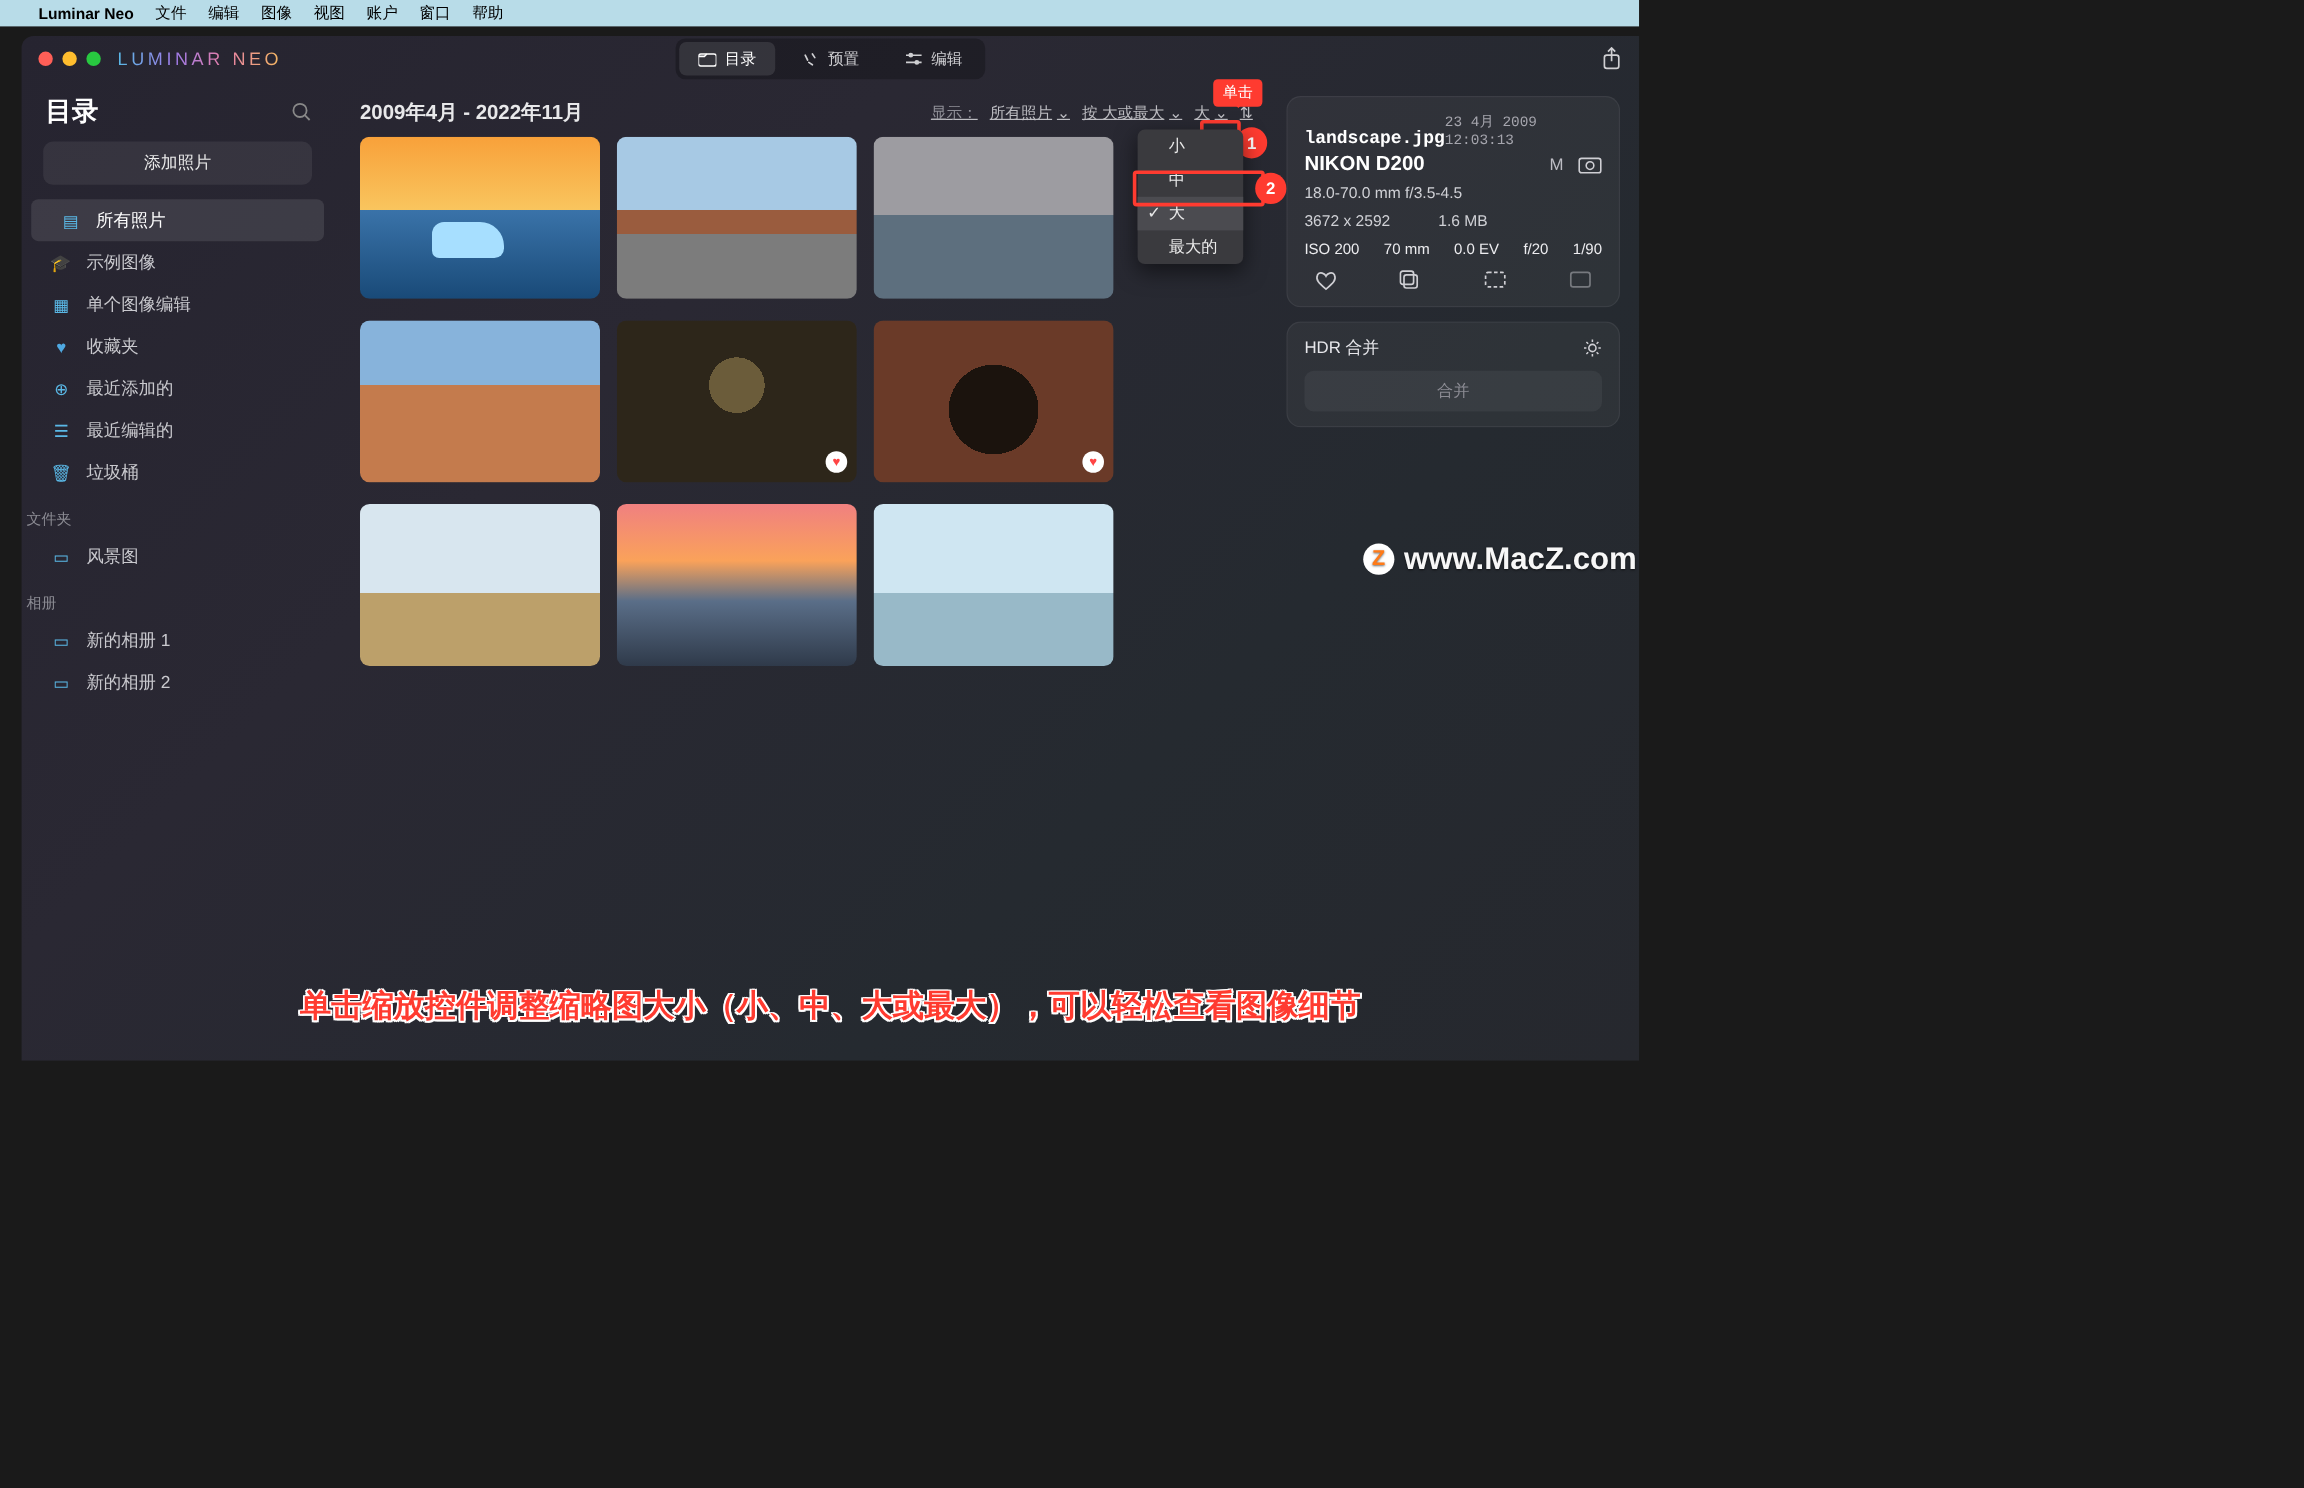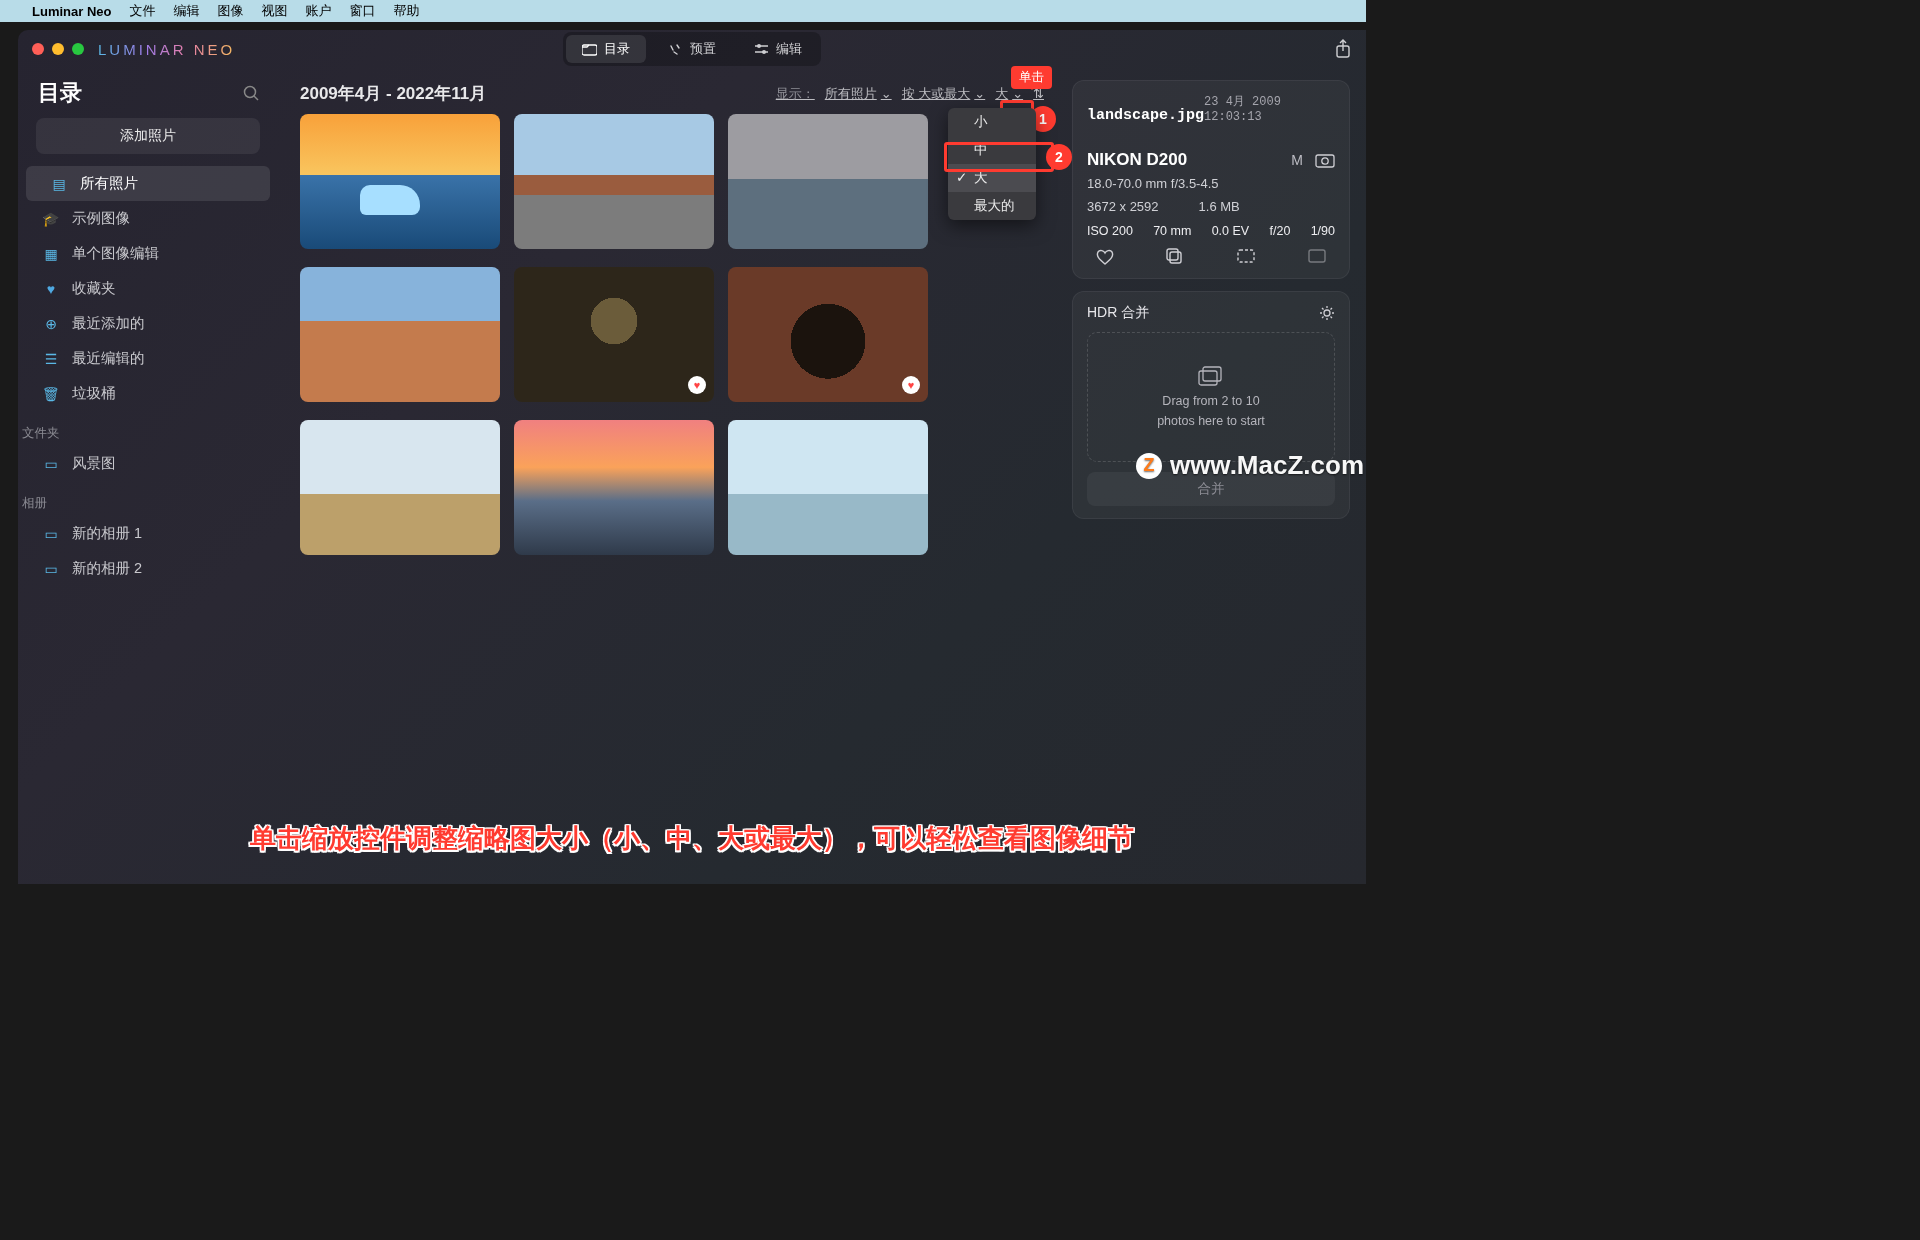--- a/index.html
+++ b/index.html
@@ -139,21 +139,21 @@
     .card {
       background: rgba(255,255,255,0.045);
       border: 1px solid rgba(255,255,255,0.06);
       border-radius: 12px;
       padding: 12px 14px;
       color:#d8d8dc;
     }
     .info-top { display:flex; justify-content:space-between; align-items:flex-end; font-size:12px;font-family:Liberation Mono, monospace;}
     .filename { color:#fff; font-size:15px; font-weight:600; }
     .subtle { color:#a5a5ad; }
-    .camera { font-size:17px; font-weight:700; color:#fff; margin-top:26px; display:flex; justify-content:space-between; align-items:center;}
+    .camera { font-size:17px; font-weight:700; color:#fff; margin-top:3px; display:flex; justify-content:space-between; align-items:center;}
     .camera-right { color:#bdbdc4; font-weight:400; display:flex; gap:12px; align-items:center; font-size:14px;}
     .lens { font-size:13px; margin-top:6px; color:#cfd0d5;}
     .dim-row { display:flex; gap:40px; font-size:13px; color:#cfd0d5; margin-top:8px;}
     .exif-row { display:flex; justify-content:space-between; font-size:12.5px; margin-top:10px; color:#ededf0;}
     .card-actions { display:flex; justify-content:space-between; padding: 10px 8px 0 8px; color:#cfcfd4;}
     .hdr-header { display:flex; justify-content:space-between; align-items:center; font-size:14px; color:#e6e6ea; }
     .hdr-drop {
       margin-top:10px; height:130px; border:1px dashed rgba(255,255,255,0.15); border-radius:10px;
       display:flex; flex-direction:column; align-items:center; justify-content:center; gap:6px; color:#b5b5bc; font-size:12.5px;
     }
@@ -455,28 +455,20 @@
       <div class="card">
         <div class="hdr-header">
           <span>HDR 合并</span>
           <span>
               <svg width="16" height="16">
                 <circle cx="8" cy="8" r="3" fill="none" stroke="#cfcfd4" stroke-width="1.3"></circle>
                 <path d="M8 1 V3 M8 13 V15 M1 8 H3 M13 8 H15 M3 3 L4.5 4.5 M11.5 11.5 L13 13 M13 3 L11.5 4.5 M4.5 11.5 L3 13" stroke="#cfcfd4" stroke-width="1.3"></path>
               </svg>
             </span>
         </div>
-        <div class="hdr-drop">
-          <svg width="26" height="22">
-              <rect x="5" y="1" width="18" height="14" rx="2" fill="none" stroke="#b5b5bc" stroke-width="1.3"></rect>
-              <rect x="1" y="5" width="18" height="14" rx="2" fill="none" stroke="#b5b5bc" stroke-width="1.3"></rect>
-            </svg>
-          <span>Drag from 2 to 10</span>
-          <span>photos here to start</span>
-        </div>
         <div class="merge-btn">合并</div>
       </div>
     </div>
   </div>
 
   <div class="watermark">
     <span class="z">Z</span>
     <span>www.MacZ.com</span>
   </div>
 

